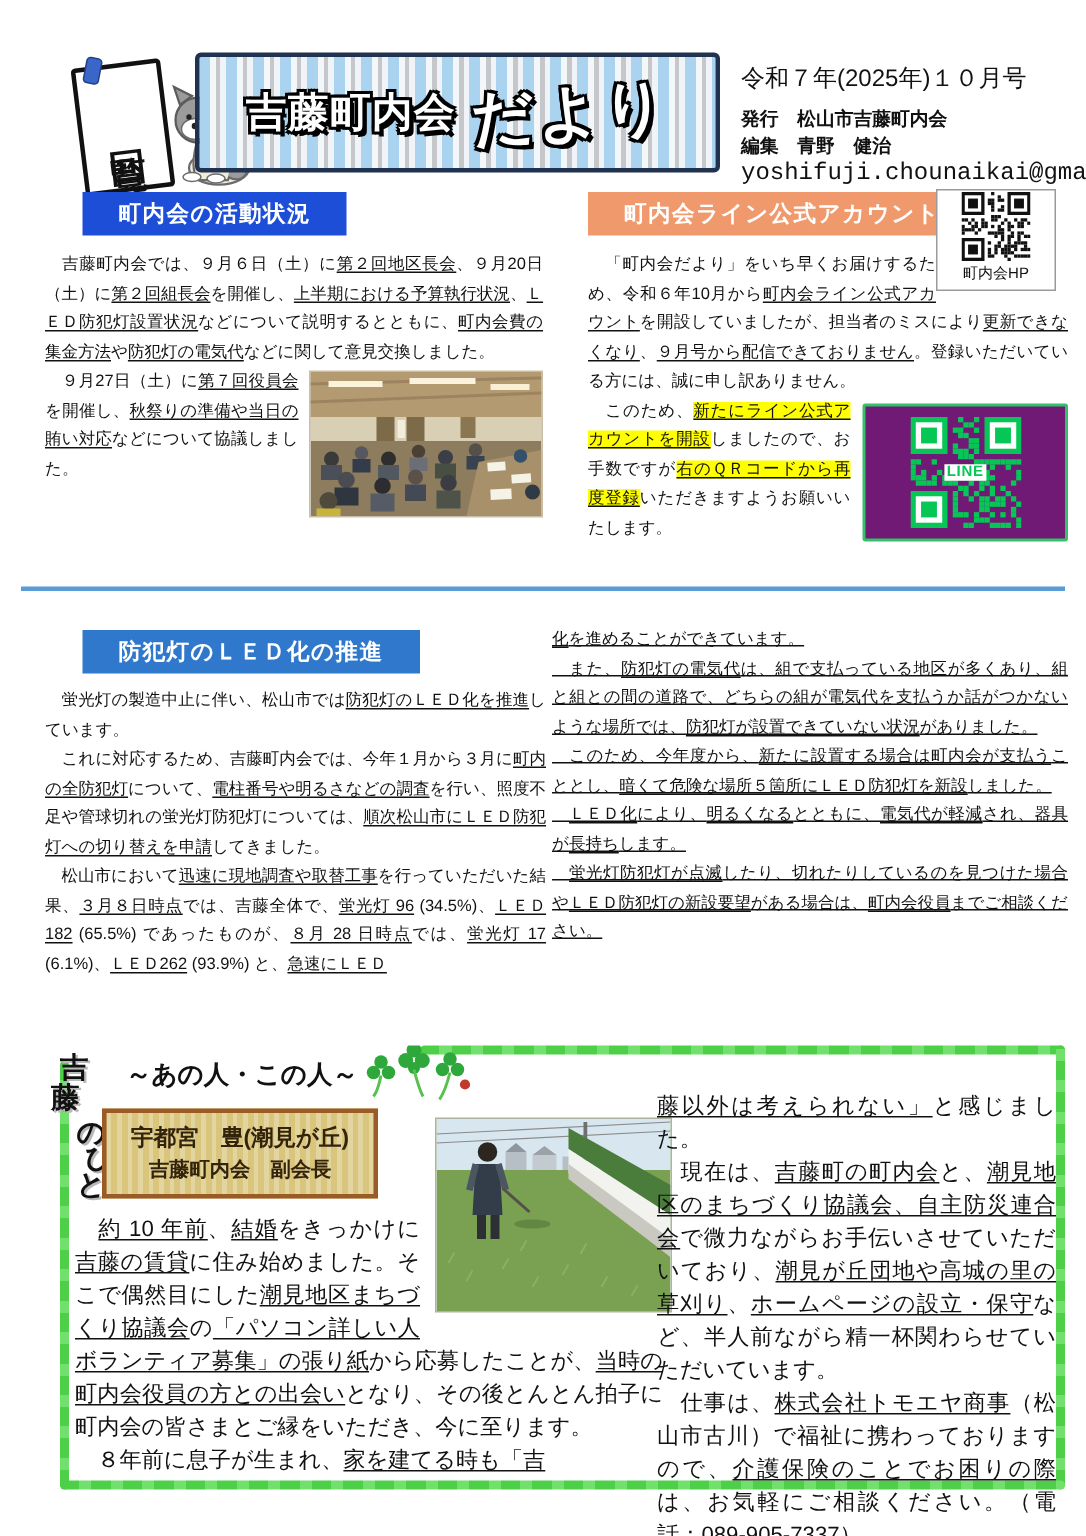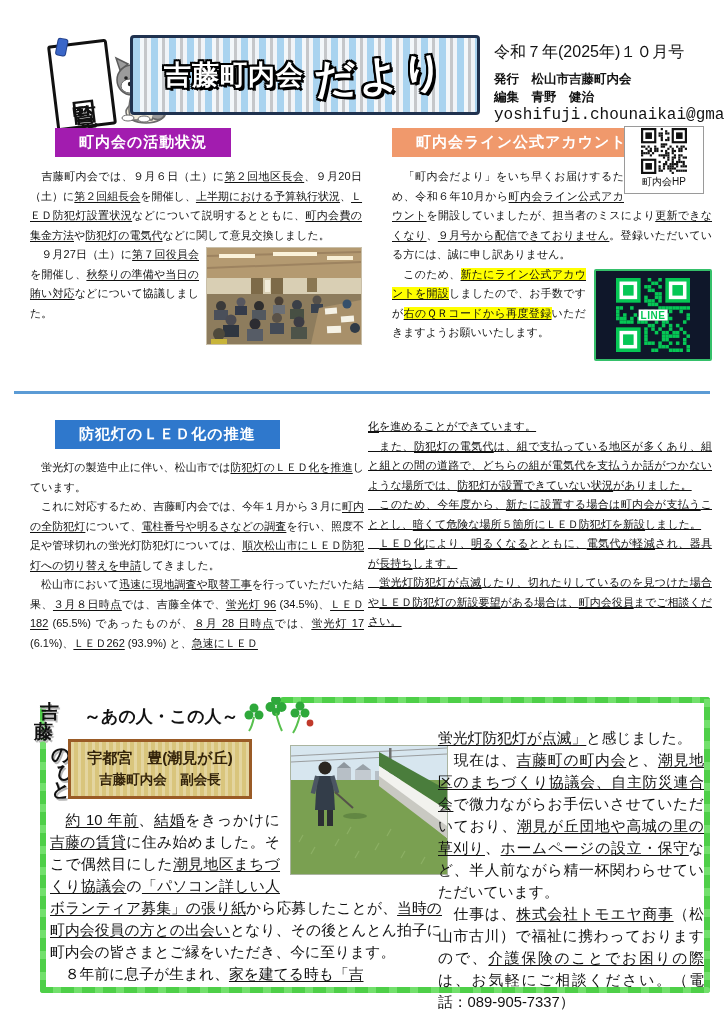--- a/index.html
+++ b/index.html
@@ -29,39 +29,39 @@
   .pub-line{font-size:12.5px;font-weight:600;line-height:1.45;}
   .email-line{font-size:16px;font-family:"Liberation Mono",monospace;}
 
   
   .para{margin:0;font-size:11px;line-height:19.5px;text-align:justify;}
   .u{text-decoration:underline;text-underline-offset:2px;}
   .hl{background:#ffff00;}
 
   .sec-header{display:inline-block;color:#fff;font-size:15px;font-weight:bold;
     padding:5px 24px;letter-spacing:1px;}
-  .green-h{background:#a21caf;}
+  .green-h{background:#1d4ed8;}
   .orange-h{background:#f0996c;}
   .blue-h{background:#2f78cc;}
 
   
   #sec-activities{position:absolute;left:30px;top:128px;width:332px;}
   #sec-activities .hd{margin-left:25px;}
   #sec-activities .body{margin-top:10px;}
   .photo-meeting{float:right;width:156px;height:98px;margin:2px 0 4px 7px;border:1px solid #c9bfa8;box-sizing:border-box;}
 
   
   #sec-line{position:absolute;left:392px;top:128px;width:320px;}
   #sec-line .body{margin-top:10px;}
   .qr-hp-box{position:absolute;left:232px;top:-2px;width:80px;height:68px;border:1.5px solid #9a9a9a;
     background:#fff;box-sizing:border-box;display:flex;flex-direction:column;align-items:center;padding-top:1px;}
   .qr-hp-label{font-size:10px;margin-top:1px;}
   .qr-spacer{float:right;width:88px;height:34px;}
-  .line-qr-box{float:right;width:118px;height:92px;margin:4px 0 2px 8px;border:2px solid #35c06a;
-    border-radius:2px;box-sizing:border-box;background:#0f172a;position:relative;
+  .line-qr-box{float:right;width:137px;height:92px;margin:4px 0 2px 8px;border:2px solid #35c06a;
+    border-radius:2px;box-sizing:border-box;background:#701a75;position:relative;
     display:flex;align-items:center;justify-content:center;}
   .line-qr-label{position:absolute;left:50%;top:50%;transform:translate(-50%,-50%);
     background:#fff;color:#06c755;font-size:10px;font-weight:bold;padding:0 2px;letter-spacing:.5px;}
 
   .divider{position:absolute;left:14px;top:391px;width:696px;height:3px;background:#5b9bd5;}
 
   
   #sec-led-left{position:absolute;left:30px;top:420px;width:334px;}
   #sec-led-left .hd{margin-left:25px;margin-bottom:9px;}
   #sec-led-right{position:absolute;left:368px;top:417px;width:344px;text-decoration:underline;}
@@ -574,19 +574,19 @@
         <ellipse cx="64" cy="70" rx="12" ry="3" fill="#5c8140" opacity="0.8"></ellipse>
       </svg>
     </div>
 
     <div class="pleft">
       <div class="pleft-spacer"></div>
       <p class="para"><span>　</span><span class="u">約 10 年前</span><span>、</span><span class="u">結婚</span><span>をきっかけに</span><span class="u">吉藤の賃貸</span><span>に住み始めました。そこで偶然目にした</span><span class="u">潮見地区まちづくり協議会</span><span>の</span><span class="u">「パソコン詳しい人ボランティア募集」の張り紙</span><span>から応募したことが、</span><span class="u">当時の町内会役員の方との出会い</span><span>となり、その後とんとん拍子に町内会の皆さまとご縁をいただき、今に至ります。</span></p>
       <p class="para"><span>　８年前に息子が生まれ、</span><span class="u">家を建てる時も「吉</span></p>
     </div>
     <div class="pright">
-      <p class="para"><span class="u">蛍光灯防犯灯が点滅」</span><span>と感じました。</span></p>
+      <p class="para"><span class="u">藤以外は考えられない」</span><span>と感じました。</span></p>
       <p class="para"><span>　現在は、</span><span class="u">吉藤町の町内会</span><span>と、</span><span class="u">潮見地区のまちづくり協議会、自主防災連合会</span><span>で微力ながらお手伝いさせていただいており、</span><span class="u">潮見が丘団地や高城の里の草刈り</span><span>、</span><span class="u">ホームページの設立・保守</span><span>など、半人前ながら精一杯関わらせていただいています。</span></p>
       <p class="para"><span>　仕事は、</span><span class="u">株式会社トモエヤ商事</span><span>（松山市古川）で福祉に携わっておりますので、</span><span class="u">介護保険のことでお困りの際</span><span>は、お気軽にご相談ください。（電話：089-905-7337）</span></p>
     </div>
   </div>
 
 </div>
 
 </body></html>

